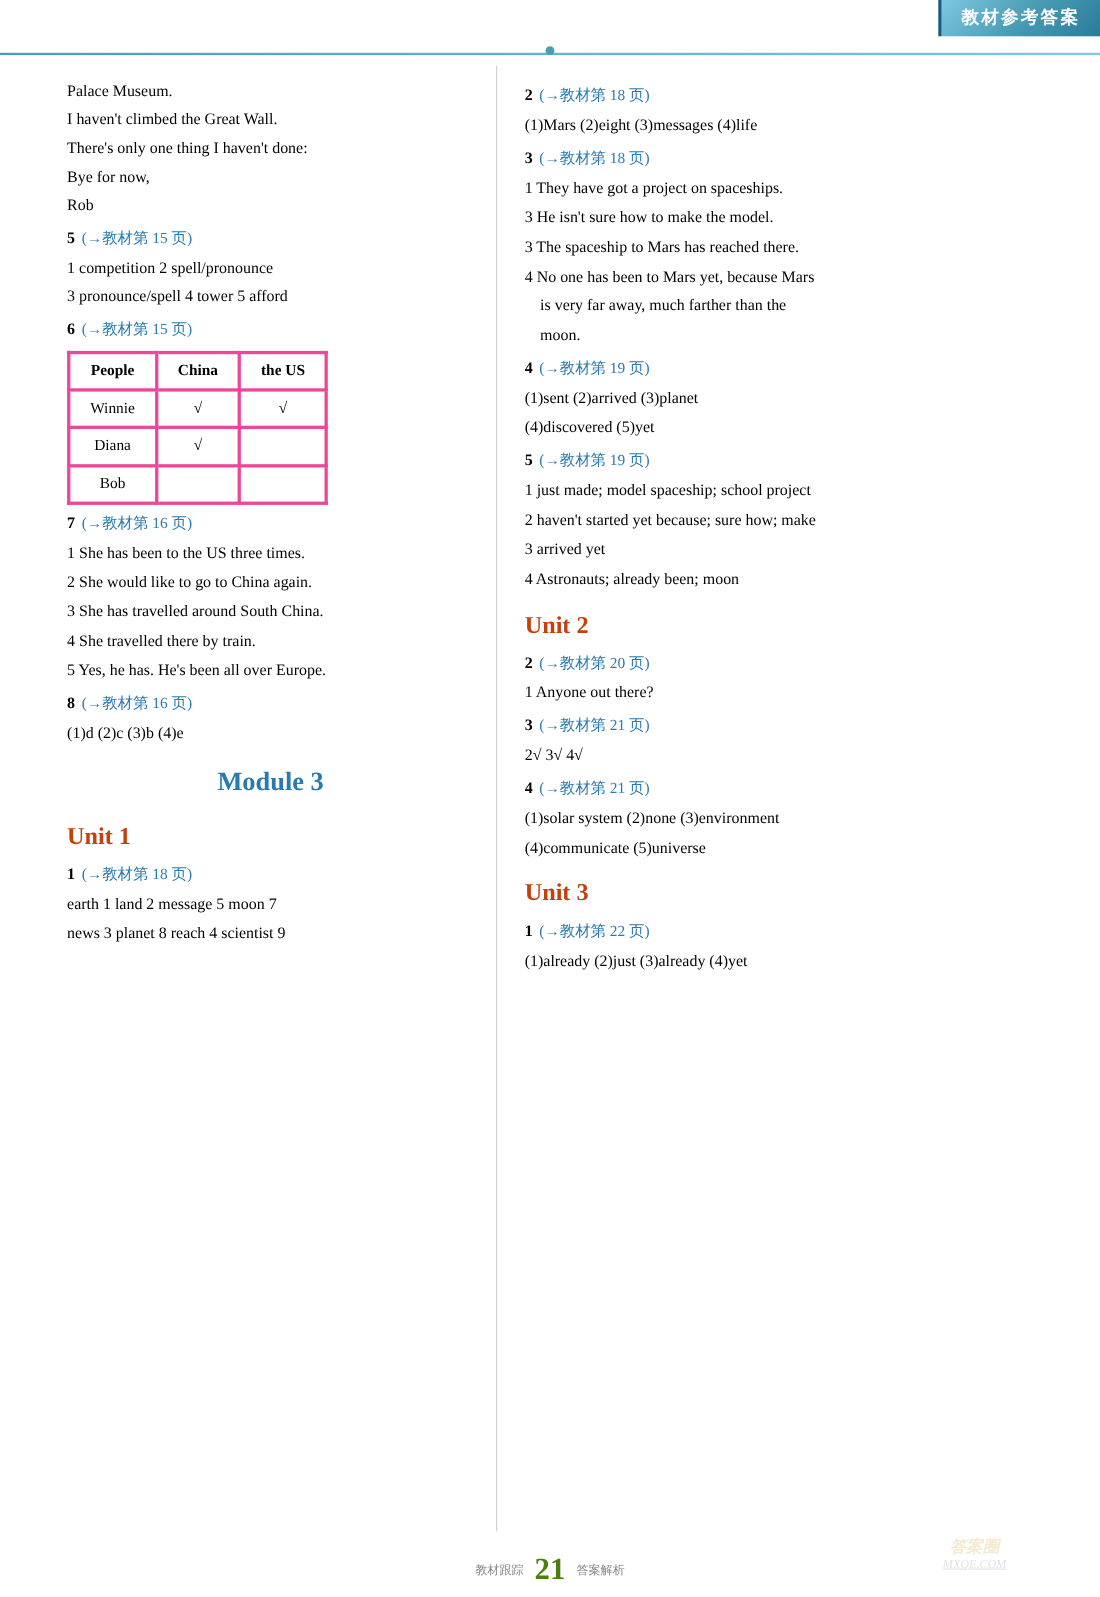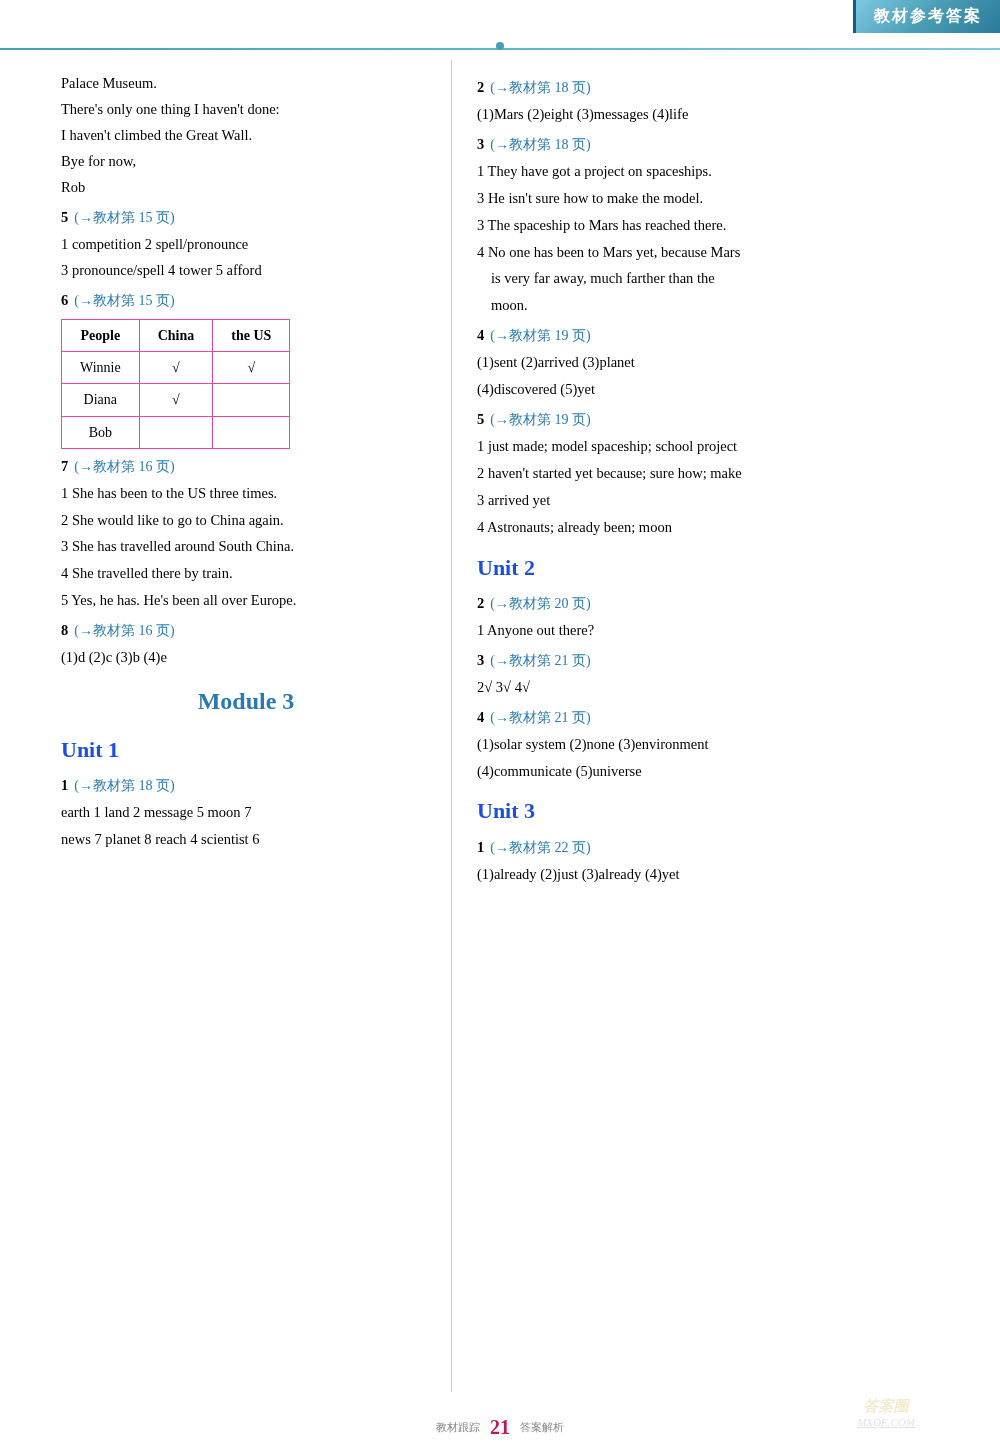--- a/index.html
+++ b/index.html
@@ -93,21 +93,21 @@
     }
     .section-header {
       margin: 6px 0 3px 0;
       display: flex;
       align-items: baseline;
       gap: 6px;
     }
     .unit-title {
       font-size: 22px;
       font-weight: bold;
-      color: #1d4ed8;
+      color: #c2410c;
       margin: 10px 0 6px 0;
     }
     .module-title {
       font-size: 24px;
       font-weight: bold;
       color: #2a7aad;
       text-align: center;
       margin: 12px 0 8px 0;
     }
     p.text-line {
@@ -118,21 +118,21 @@
       margin: 3px 0;
       font-size: 14.5px;
     }
     
     .check-table {
       border-collapse: collapse;
       margin: 6px 0 6px 0;
       font-size: 14px;
     }
     .check-table td, .check-table th {
-      border: 1px solid #ec4899;
+      border: 3px solid #ec4899;
       padding: 4px 18px;
       text-align: center;
       min-width: 70px;
     }
     .check-table th {
       font-weight: bold;
     }
     
     .bottom-bar {
       position: absolute;
@@ -143,23 +143,23 @@
       display: flex;
       align-items: center;
       justify-content: center;
       gap: 10px;
     }
     .bottom-left-text {
       font-size: 11px;
       color: #888;
     }
     .page-num {
-      font-size: 20px;
-      font-weight: bold;
-      color: #be185d;
+      font-size: 28px;
+      font-weight: bold;
+      color: #4d7c0f;
     }
     .bottom-right-text {
       font-size: 11px;
       color: #888;
     }
     
     .watermark-bottom-right {
       position: absolute;
       bottom: 0;
       right: 4px;
@@ -190,22 +190,22 @@
     <div class="top-bar-label">教材参考答案</div>
   </div>
   <div class="top-line"></div>
   <div class="dot-top"></div>
 
   <div class="content">
 
     <div class="col-left">
 
       <p class="text-line">Palace Museum.</p>
+      <p class="text-line">I haven't climbed the Great Wall.</p>
       <p class="text-line">There's only one thing I haven't done:</p>
-      <p class="text-line">I haven't climbed the Great Wall.</p>
       <p class="text-line">Bye for now,</p>
       <p class="text-line">Rob</p>
 
       <div class="section-header">
         <span class="section-num">5</span>
         <span class="section-ref arrow-ref">(→教材第 15 页)</span>
       </div>
       <p class="answer-line">1 competition  2 spell/pronounce</p>
       <p class="answer-line">3 pronounce/spell  4 tower  5 afford</p>
 
@@ -258,21 +258,21 @@
 
       <div class="module-title">Module 3</div>
 
       <div class="unit-title">Unit 1</div>
 
       <div class="section-header">
         <span class="section-num">1</span>
         <span class="section-ref arrow-ref">(→教材第 18 页)</span>
       </div>
       <p class="answer-line">earth 1  land 2  message 5  moon 7</p>
-      <p class="answer-line">news 7  planet 8  reach 4  scientist 6</p>
+      <p class="answer-line">news 3  planet 8  reach 4  scientist 9</p>
 
     </div>
 
     <div class="col-divider"></div>
 
     <div class="col-right">
 
       <div class="section-header">
         <span class="section-num">2</span>
         <span class="section-ref arrow-ref">(→教材第 18 页)</span>

